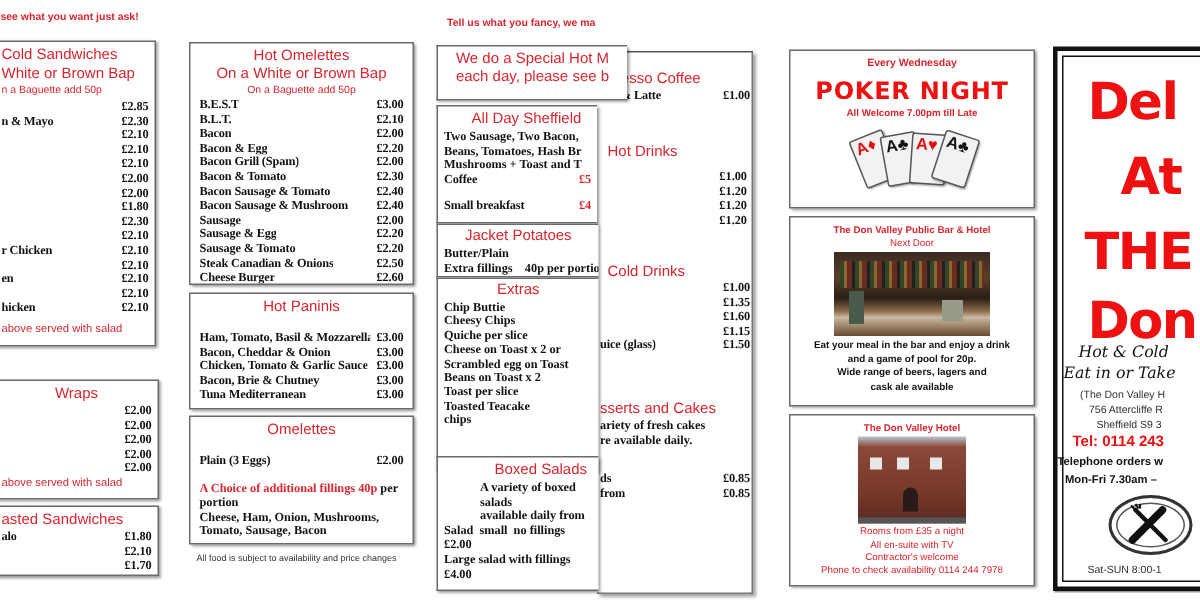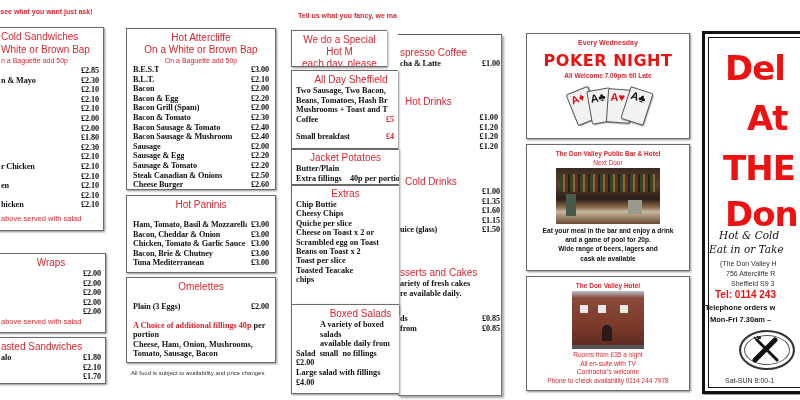--- a/index.html
+++ b/index.html
@@ -26,21 +26,21 @@
   #p1-toast { left: -4px; top: 337px; width: 110px; height: 47px; padding: 3px 4px; }
 
   
   #p2-hot { left: 126px; top: 28px; width: 150px; height: 162px; padding: 3px 6px; }
   #p2-panini { left: 126px; top: 195px; width: 150px; height: 78px; padding: 3px 6px; }
   #p2-omelette { left: 126px; top: 277px; width: 150px; height: 86px; padding: 3px 6px; }
   #p2-foot { position: absolute; left: 131px; top: 370px; font-size: 6px; color: #333; white-space: nowrap; }
 
   
   #p3-tag { left: 298px; top: 12px; }
-  #p3-special { left: 291px; top: 30px; width: 96px; height: 37px; padding: 3px 4px; border-right: none; }
+  #p3-special { left: 291px; top: 30px; width: 127px; height: 37px; padding: 3px 4px; border-right: none; }
   #p3-breakfast { left: 291px; top: 70px; width: 107px; height: 79px; padding: 3px 4px; border-right: none; }
   #p3-jacket { left: 291px; top: 149px; width: 108px; height: 36px; padding: 2px 4px; border-right: none; }
   #p3-extras { left: 291px; top: 185px; width: 108px; height: 130px; padding: 2px 4px; border-right: none; }
   #p3-salads { left: 291px; top: 304px; width: 108px; height: 90px; padding: 3px 4px; border-right: none; }
 
   
   #p4 { left: 398px; top: 34px; width: 104px; height: 362px; border: none; border-right: 1px solid #777; border-bottom: 1px solid #777; box-shadow: 2px 2px 2px rgba(0,0,0,0.35); padding: 0; overflow: visible; background: transparent; }
   #p4-line { position: absolute; left: 398px; top: 34px; width: 104px; height: 1px; background: #555; }
   .p4-sec { position: absolute; left: 400px; width: 100px; }
   .p4-sec .box-title { text-align: left; }
@@ -168,21 +168,21 @@
         <span class="price">£2.10</span>
       </div>
       <div class="item">
         <span class="name"></span>
         <span class="price">£1.70</span>
       </div>
     </div>
 </div>
 
 <div class="box" id="p2-hot">
-  <div class="box-title">Hot Attercliffe</div>
+  <div class="box-title">Hot Omelettes</div>
   <div class="box-title">On a White or Brown Bap</div>
   <div class="box-sub">On a Baguette add 50p</div>
   <div id="p2-hot-items">
       <div class="item">
         <span class="name">B.E.S.T</span>
         <span class="price">£3.00</span>
       </div>
       <div class="item">
         <span class="name">B.L.T.</span>
         <span class="price">£2.10</span>

